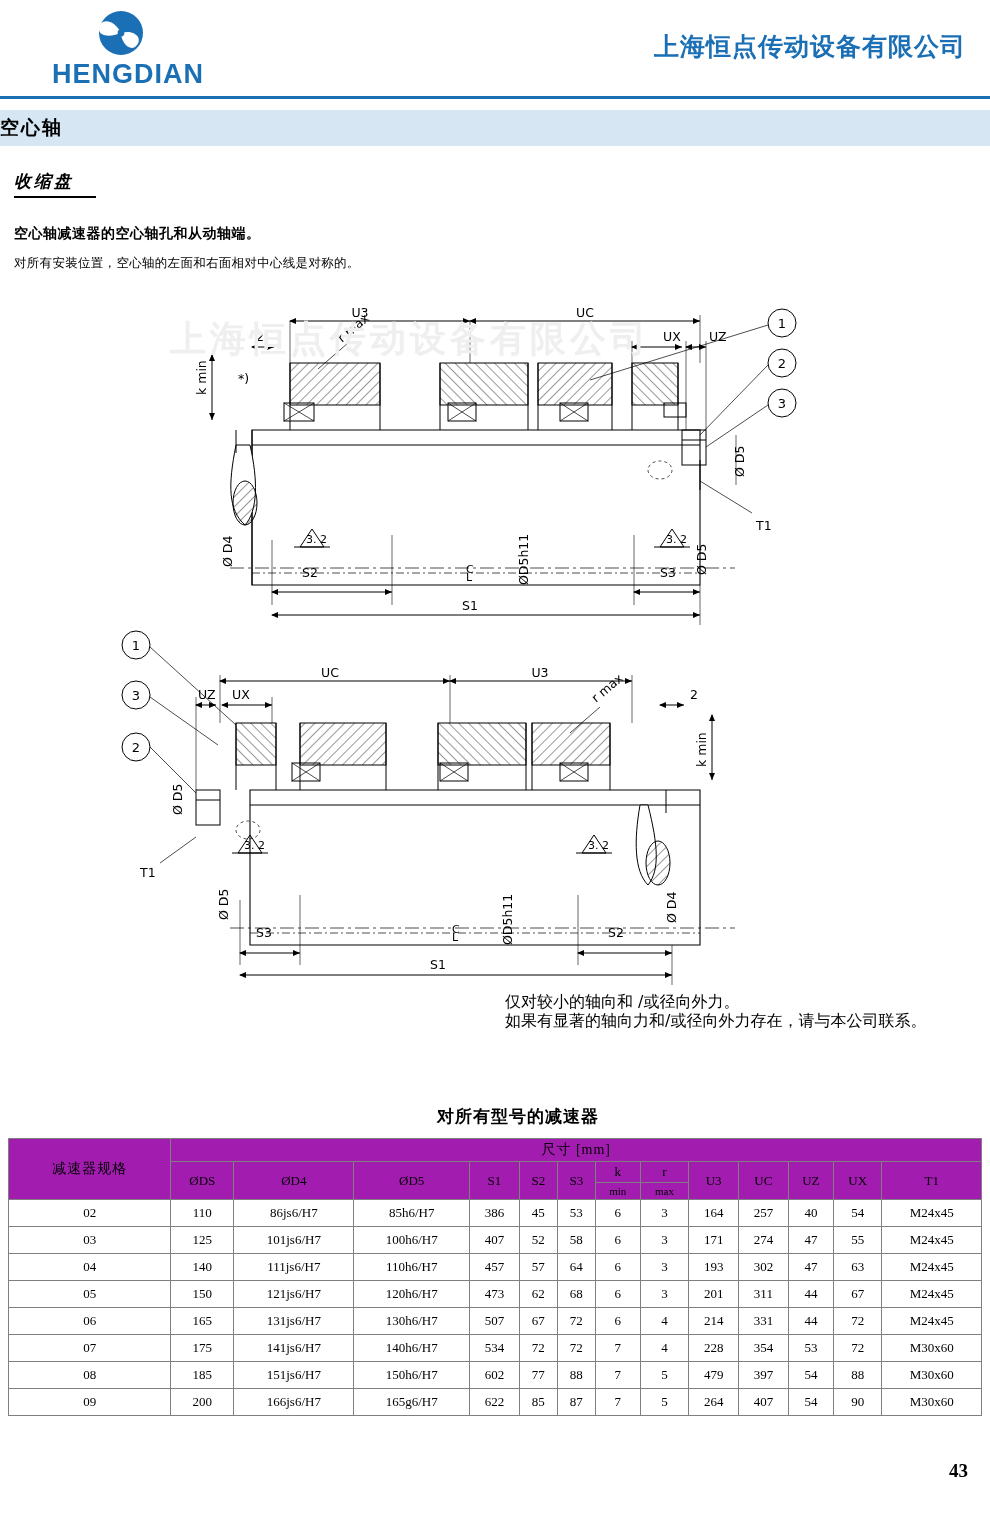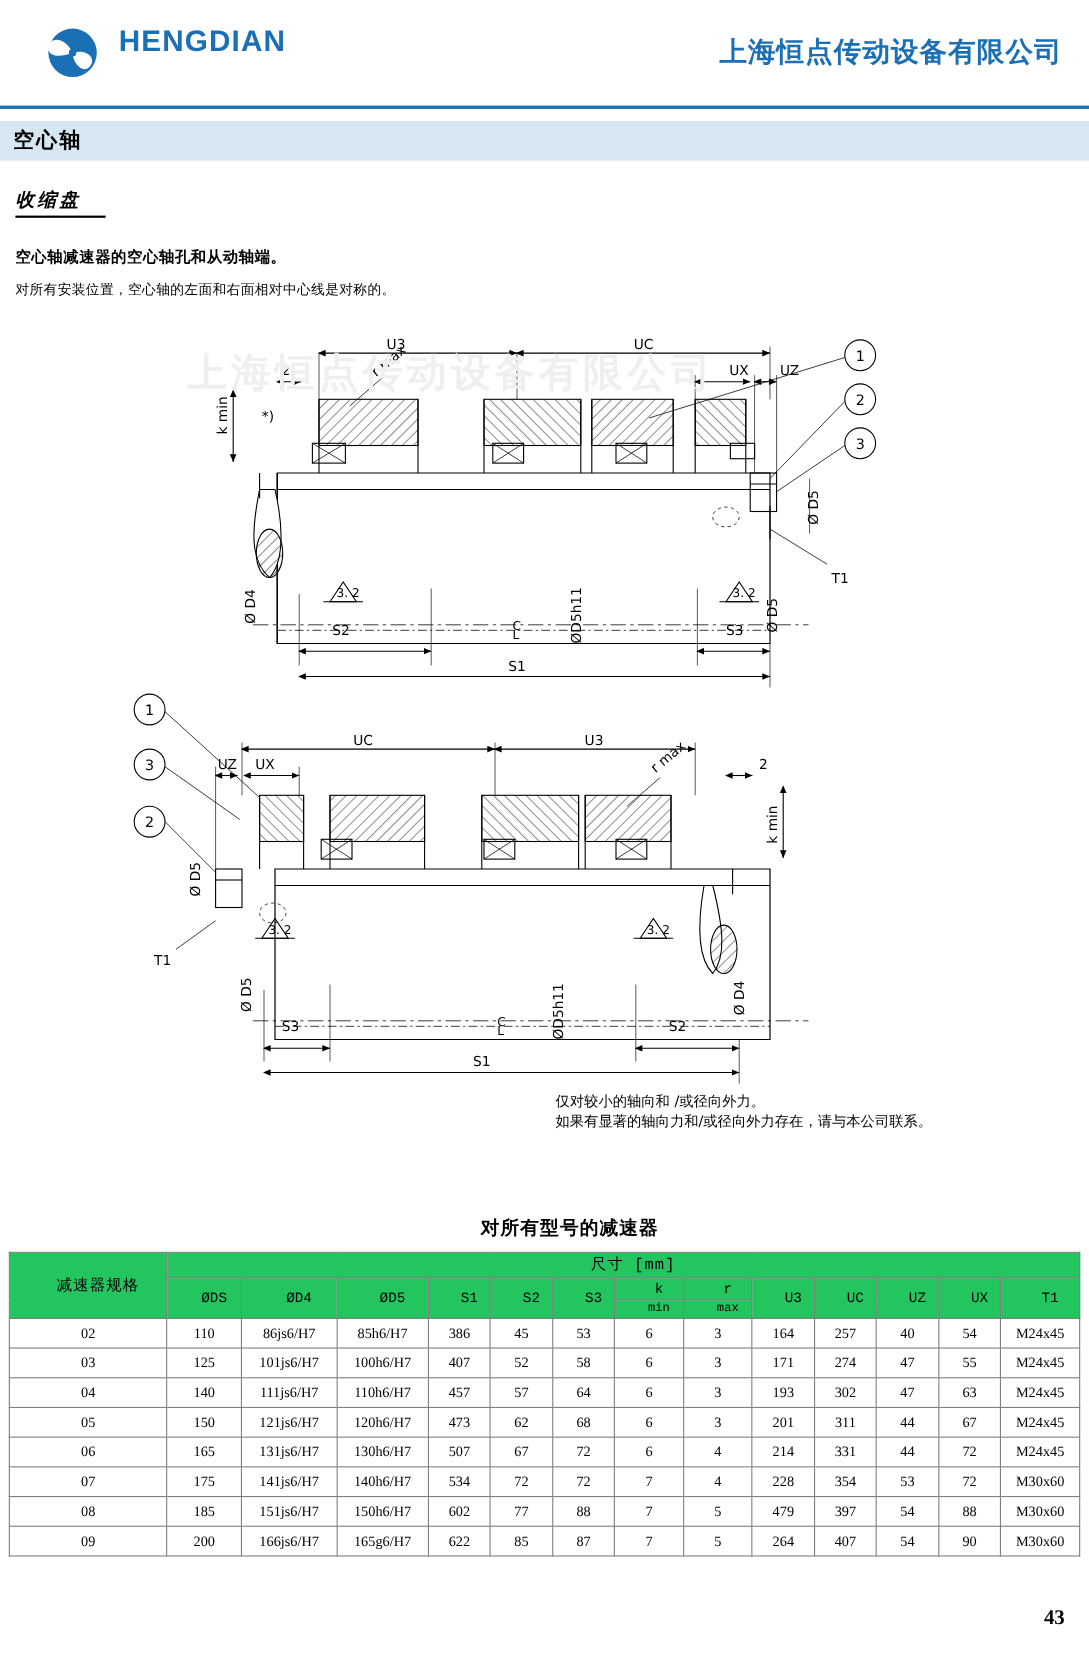--- a/index.html
+++ b/index.html
@@ -11,21 +11,21 @@
     position:relative;
     overflow:hidden;
   }
   .page{position:relative;width:990px;height:1513px;}
 
   
   .header{
     position:absolute;left:0;top:0;width:990px;height:96px;
     display:flex;align-items:center;
   }
-  .logo-wrap{display:flex;margin-left:38px;}
+  .logo-wrap{display:flex;align-items:center;margin-left:38px;flex-direction:column;}
   .logo-mark{width:56px;height:52px;position:relative;}
   .logo-brand{
     font-family:"Liberation Sans", sans-serif;
     font-size:27px;font-weight:bold;letter-spacing:1px;
     color:#1b6fb5;margin-left:14px;
   }
   .company{
     position:absolute;right:24px;top:30px;
     font-family:"DejaVu Sans", sans-serif;
     font-size:25px;font-weight:bold;color:#1b6fb5;letter-spacing:1px;
@@ -34,21 +34,21 @@
     position:absolute;left:0;top:96px;width:990px;height:3px;background:#1b6fb5;
   }
 
   
   .title-band{
     position:absolute;left:0;top:110px;width:990px;height:36px;
     background:#d6e7f3;
     display:flex;align-items:center;
   }
   .title-band span{
-    margin-left:12px;font-size:19px;font-weight:bold;color:#000;
+    margin-left:0;font-size:19px;font-weight:bold;color:#000;
     font-family:"DejaVu Sans", sans-serif;letter-spacing:2px;
   }
   .section-title{
     position:absolute;left:14px;top:170px;
     font-size:17px;font-weight:bold;letter-spacing:3px;
     font-family:"DejaVu Sans", sans-serif;
     font-style:italic;
   }
   .section-underline{
     position:absolute;left:14px;top:196px;width:82px;height:2px;background:#000;
@@ -70,21 +70,21 @@
     font-family:"DejaVu Sans", sans-serif;white-space:nowrap;
     user-select:none;
   }
   .legend{
     position:absolute;left:758px;top:308px;
     font-size:12.5px;line-height:20px;
     font-family:"DejaVu Sans", sans-serif;
   }
   .note{
     position:absolute;left:505px;top:707px;
-    font-size:13px;line-height:19px;
+    font-size:16px;line-height:19px;
     font-family:"DejaVu Sans", sans-serif;
   }
 
   
   .table-title{
     position:absolute;left:0;top:1105px;width:990px;text-align:center;
     font-size:17px;font-weight:bold;font-family:"DejaVu Sans", sans-serif;
     letter-spacing:1px;
     margin-left:23px;
   }
@@ -93,24 +93,23 @@
     border-collapse:collapse;
     font-family:"Liberation Serif", serif;
     font-size:13px;
   }
   table.dims th, table.dims td{
     border:1px solid #7f7f7f;
     text-align:center;
     padding:2px 2px;
   }
   table.dims thead th{
-    background:#22c55e;
+    background:#a21caf;
     font-weight:normal;
-    font-family:Liberation Mono, monospace;
-    padding-left:20px;
+    font-family:Liberation Serif, serif;
   }
   .hdr-spec{
     font-size:14px;font-weight:bold;letter-spacing:1px;
     font-family:"DejaVu Sans", sans-serif;
   }
   .hdr-units{
     font-size:14px;font-family:"DejaVu Sans", sans-serif;letter-spacing:1px;
   }
   .sub{font-size:11px;line-height:12px;}
   td.rowlabel{font-family:"Liberation Serif", serif;margin-left:16px;}

